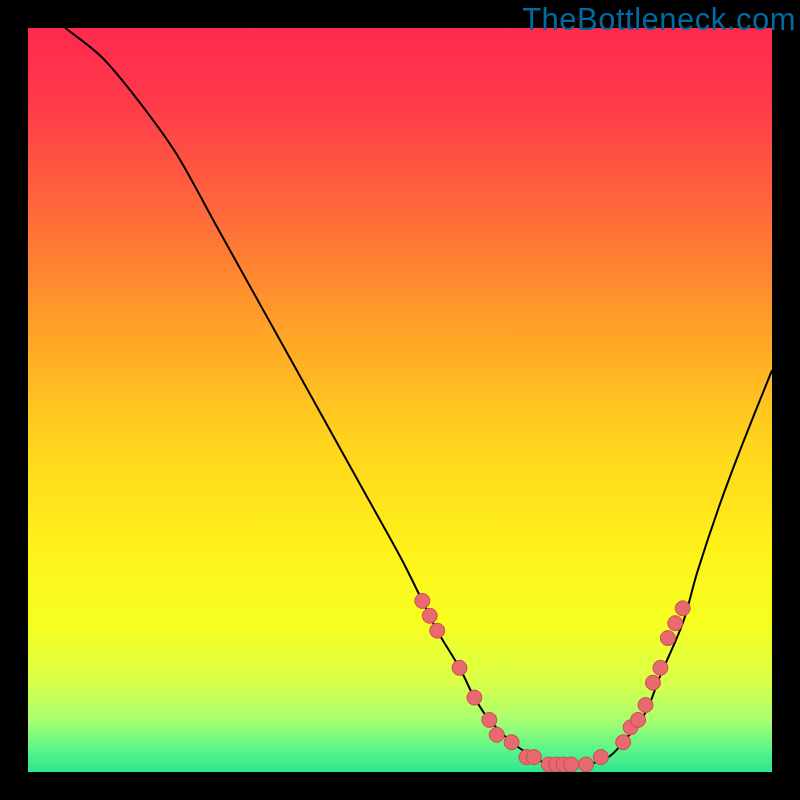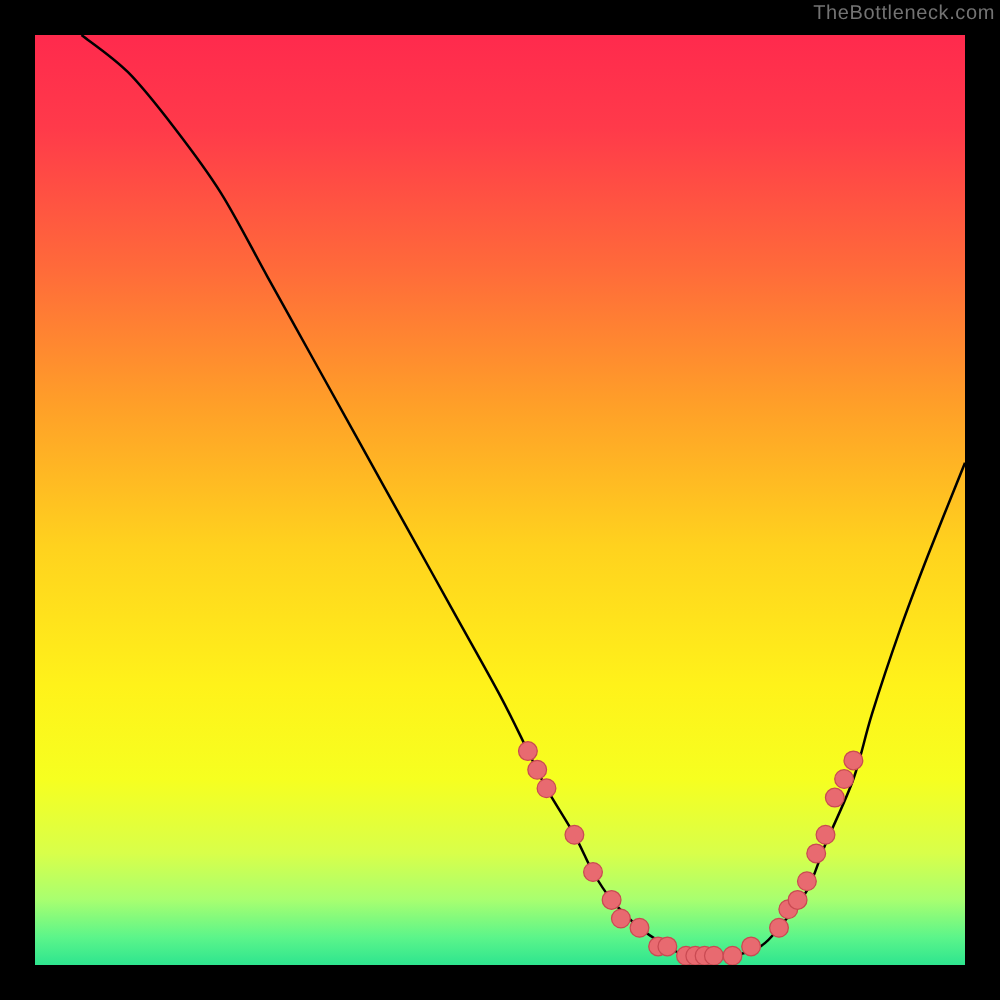--- a/index.html
+++ b/index.html
@@ -23,22 +23,22 @@
     position: absolute;
     left: 0;
     top: 0;
     width: 744px;
     height: 744px;
   }
   .watermark {
     position: absolute;
     right: 4px;
     top: 2px;
-    color: #737373;
-    font-size: 16px;
+    color: #0369a1;
+    font-size: 31px;
     font-weight: 500;
     letter-spacing: 0.5px;
     user-select: none;
   }
 </style>
 </head>
 <body>
 
 <div class="frame">
   <svg class="plot-area" viewBox="0 0 744 744" preserveAspectRatio="none">

